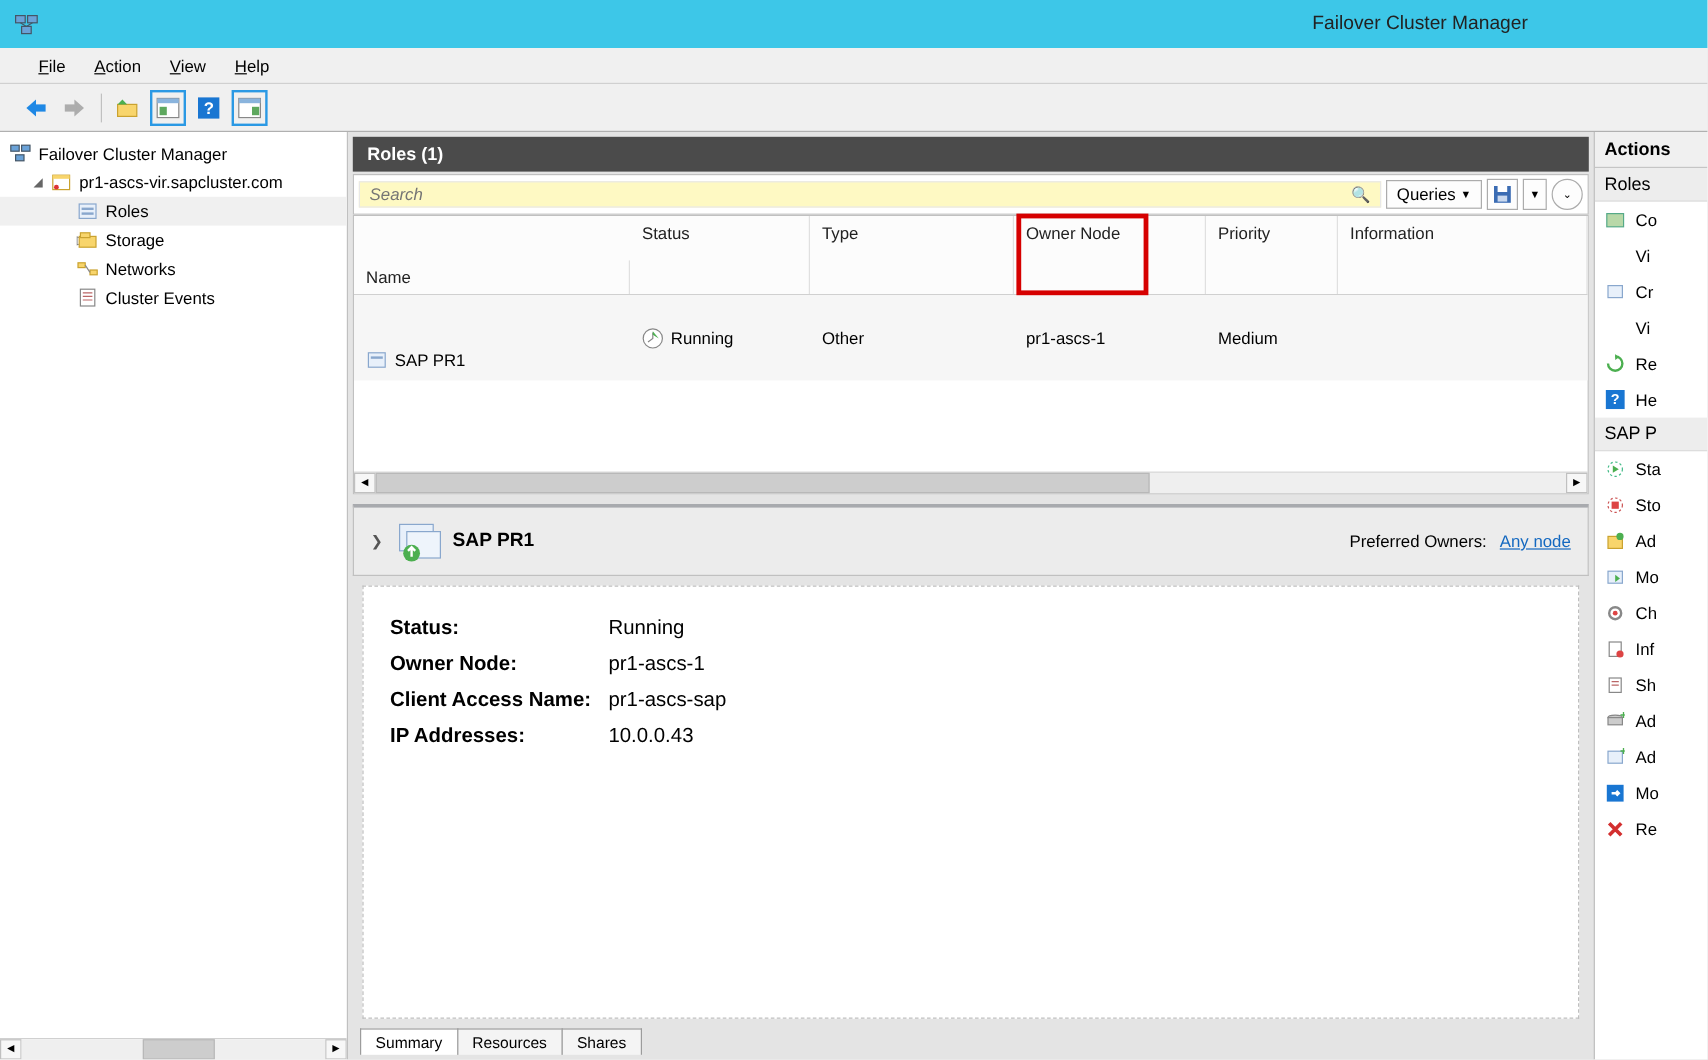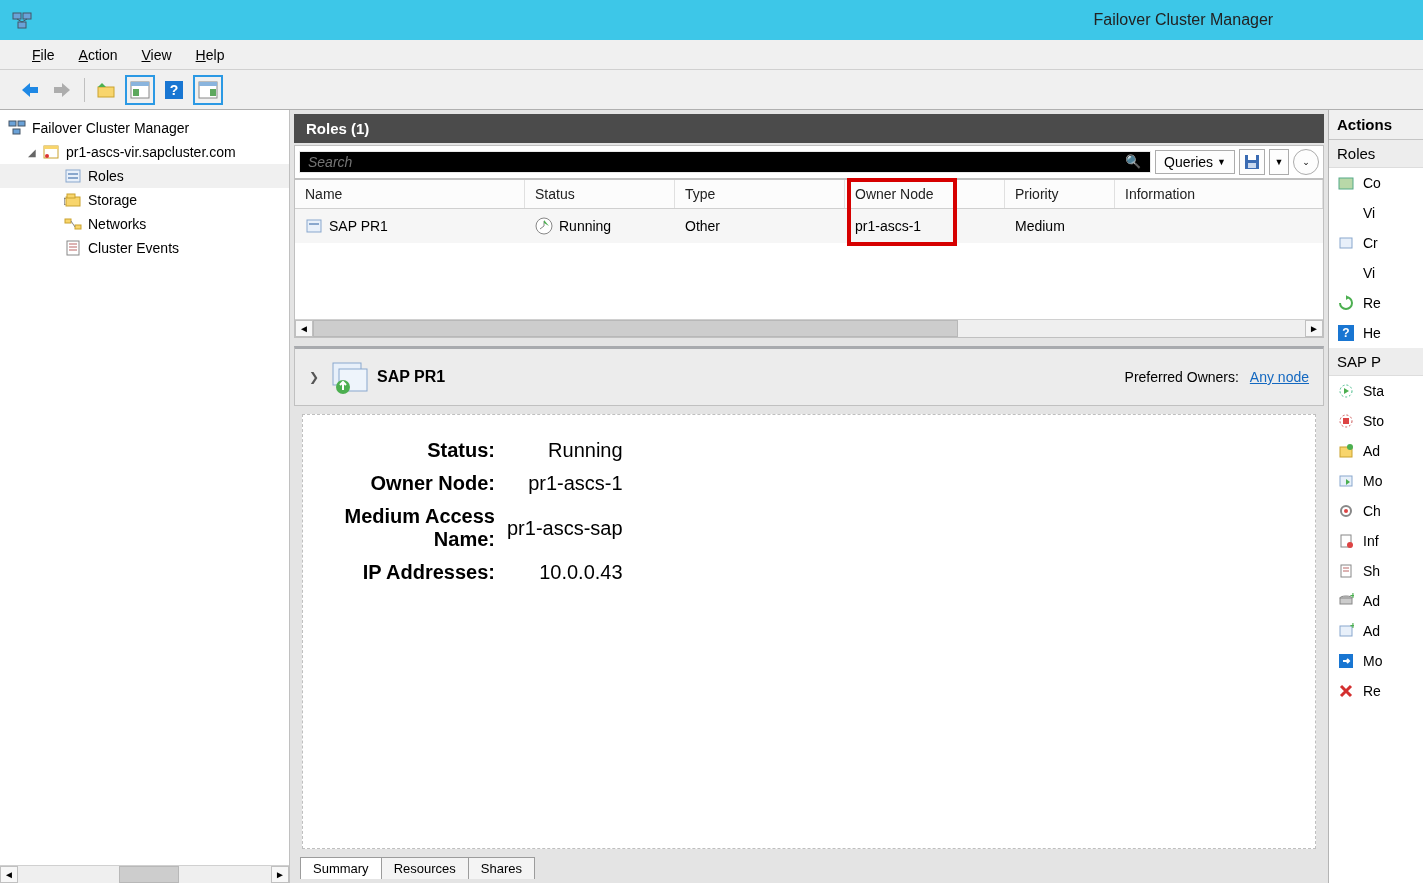--- a/index.html
+++ b/index.html
@@ -31,53 +31,53 @@
     .tree-hscroll { height:18px; display:flex; border-top:1px solid #d0d0d0;}
     .tree-hscroll .arrow { width:18px; text-align:center; border:1px solid #c0c0c0; background:#f7f7f7; font-size:10px; line-height:16px; cursor:pointer;}
     .tree-hscroll .track { flex:1; background:#efefef; position:relative;}
     .tree-hscroll .thumb { position:absolute; left:40%; top:0; height:100%; width:60px; background:#cdcdcd; border:1px solid #b8b8b8;}
 
     .content-panel { flex: 1; background: #e4e4e4; padding: 4px; display:flex; flex-direction:column; min-width:0;}
     
     .roles-header { background: #4b4b4b; color: #fff; font-weight: bold; font-size: 15px; padding: 6px 12px; }
     
     .search-row { display: flex; align-items: center; background: #fff; border: 1px solid #c0c0c0; padding: 3px 4px; margin-top: 2px; gap:4px;}
-    .search-box { flex: 1; display: flex; align-items: flex-start; border: 1px solid #e8e8e8; padding: 2px 8px; background:#000000;}
+    .search-box { flex: 1; display: flex; align-items: center; border: 1px solid #e8e8e8; padding: 2px 8px; background:#fef9c3;}
     .search-box input { flex: 1; border: none; outline: none; font-style: italic; color: #888; font-size: 14px; background:transparent;}
     .search-box .mag { color: #666; font-size:13px;}
     .search-btn { border: 1px solid #acacac; padding: 3px 8px; background: #fdfdfd; font-size: 14px; cursor:pointer; display:inline-flex; align-items:center; gap:4px;}
     .search-btn .chev { font-size:9px; }
     .icon-btn { width:26px; height:26px; border:1px solid #acacac; background:#fdfdfd; display:inline-flex; align-items:center; justify-content:center; cursor:pointer;}
 
     .grid-wrap { background:#fff; border:1px solid #c0c0c0; margin-top:0px;}
     .grid-header { display: flex; border-bottom: 1px solid #d0d0d0; background: #fcfcfc; font-size:14px;}
     .grid-header .col { padding: 6px 10px; border-right: 1px solid #e0e0e0; color:#222;}
     .grid-row { display: flex; align-items: center; padding: 4px 0; font-size:14px; background:#f6f6f6;}
     .grid-row .col { padding: 4px 10px; display:flex; align-items:center; gap:6px;}
-    .col.name { width: 230px; }
+    .col.name { width: 230px; margin-top: 37px; }
     .col.status { width: 150px; }
     .col.type { width: 170px; }
     .col.owner { width: 160px; }
     .col.priority { width: 110px; }
     .col.info { flex: 1; }
     .highlight-box { position:absolute; border:4px solid #d60000; pointer-events:none; }
 
     .grid-hscroll { height:18px; display:flex; border-top:1px solid #d0d0d0; margin-top:76px;}
     .grid-hscroll .arrow { width:18px; text-align:center; border:1px solid #c0c0c0; background:#f7f7f7; font-size:10px; line-height:16px; cursor:pointer;}
     .grid-hscroll .track { flex:1; background:#efefef; position:relative;}
     .grid-hscroll .thumb { position:absolute; left:0; top:0; height:100%; width:65%; background:#cdcdcd; border:1px solid #b8b8b8;}
 
     .detail-bar { background: #ececec; border:1px solid #c0c0c0; border-top:3px solid #a8aaae; margin-top:8px; padding: 10px 14px; display:flex; align-items:center;}
     .detail-bar .expander-v { font-size:12px; color:#555; margin-right:10px; cursor:pointer;}
     .role-big-icon { width:40px; height:36px; margin-right:8px; position:relative;}
     .detail-bar .name { font-weight:bold; font-size:16px;}
     .detail-bar .right { margin-left:auto; font-size:14px;}
     .detail-bar .right a { color:#1368c0; text-decoration:underline; cursor:pointer;}
     
-    .detail-body { flex:1; background:#fff; border:1px dashed #bfbfbf; margin:8px; padding:18px 20px; font-size:20px;text-align:right;}
+    .detail-body { flex:1; background:#fff; border:1px dashed #bfbfbf; margin:8px; padding:18px 20px; font-size:17px;}
     .detail-body table td.label { font-weight:bold; padding: 4px 10px 4px 0; width:180px;}
     .detail-body table td.val { padding:4px 0;}
     
     .tab-row { display:flex; padding-left:6px;}
     .tab-row .tab { border:1px solid #9c9c9c; border-bottom:none; padding:3px 12px; background:#f4f4f4; font-size:13px; cursor:pointer; margin-right:-1px;}
     .tab-row .tab.active { background:#fff;}
 
     .actions-panel { width:95px; border-left:1px solid #b4b4b4; background:#fff; overflow:hidden;}
     .actions-title { background:#f0f0f0; border-bottom:1px solid #c5c5c5; padding:6px 8px; font-weight:bold; font-size:15px;}
     .actions-section { background:#ededed; padding:5px 8px; font-size:15px; border-bottom:1px solid #ddd;}
@@ -317,21 +317,21 @@
         <tbody>
             <tr>
               <td class="label">Status:</td>
               <td class="val">Running</td>
             </tr>
         <tr>
               <td class="label">Owner Node:</td>
               <td class="val">pr1-ascs-1</td>
             </tr>
         <tr>
-              <td class="label">Medium Access Name:</td>
+              <td class="label">Client Access Name:</td>
               <td class="val">pr1-ascs-sap</td>
             </tr>
         <tr>
               <td class="label">IP Addresses:</td>
               <td class="val">10.0.0.43</td>
             </tr>
       </tbody>
         </table>
     </div>
 

